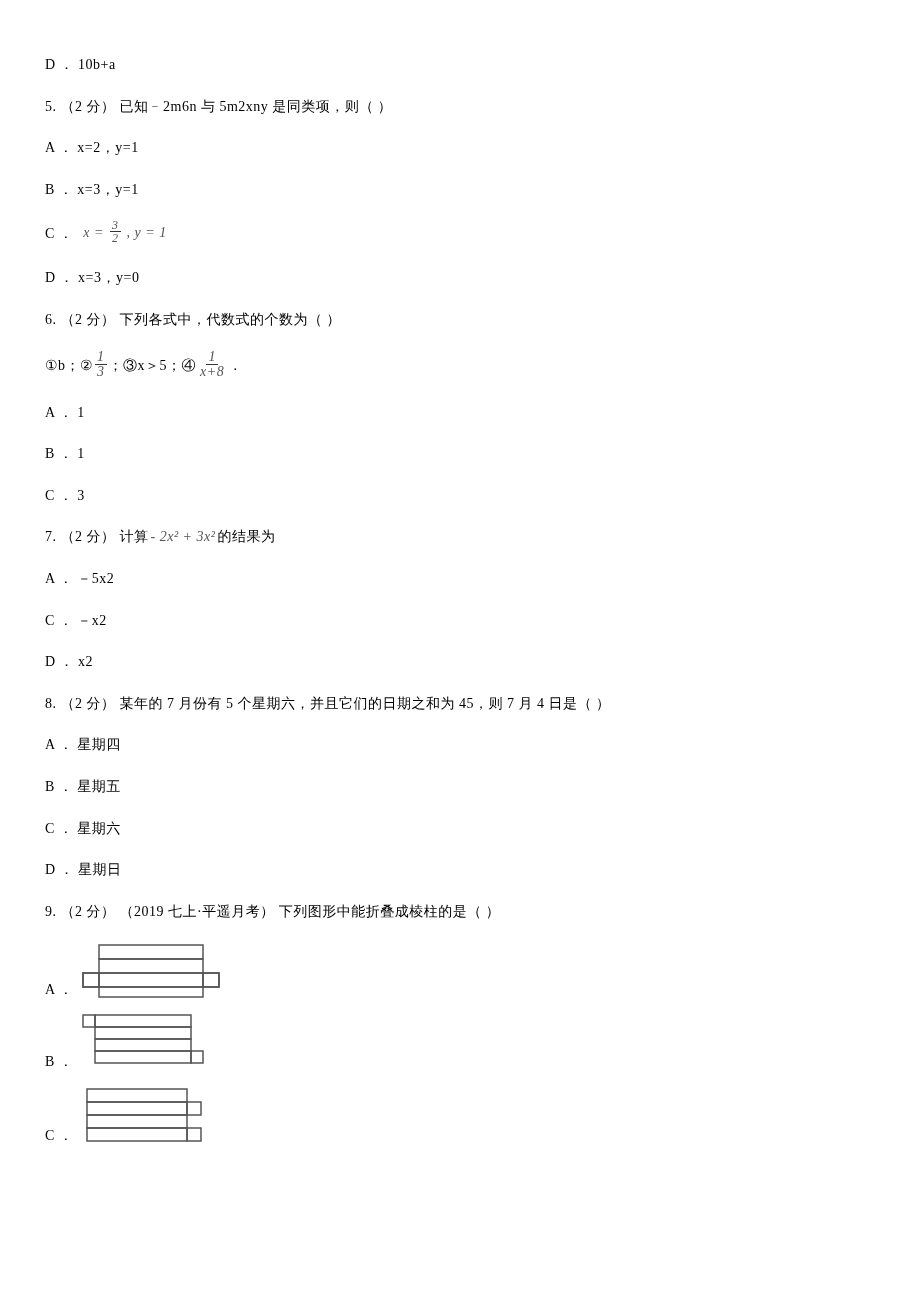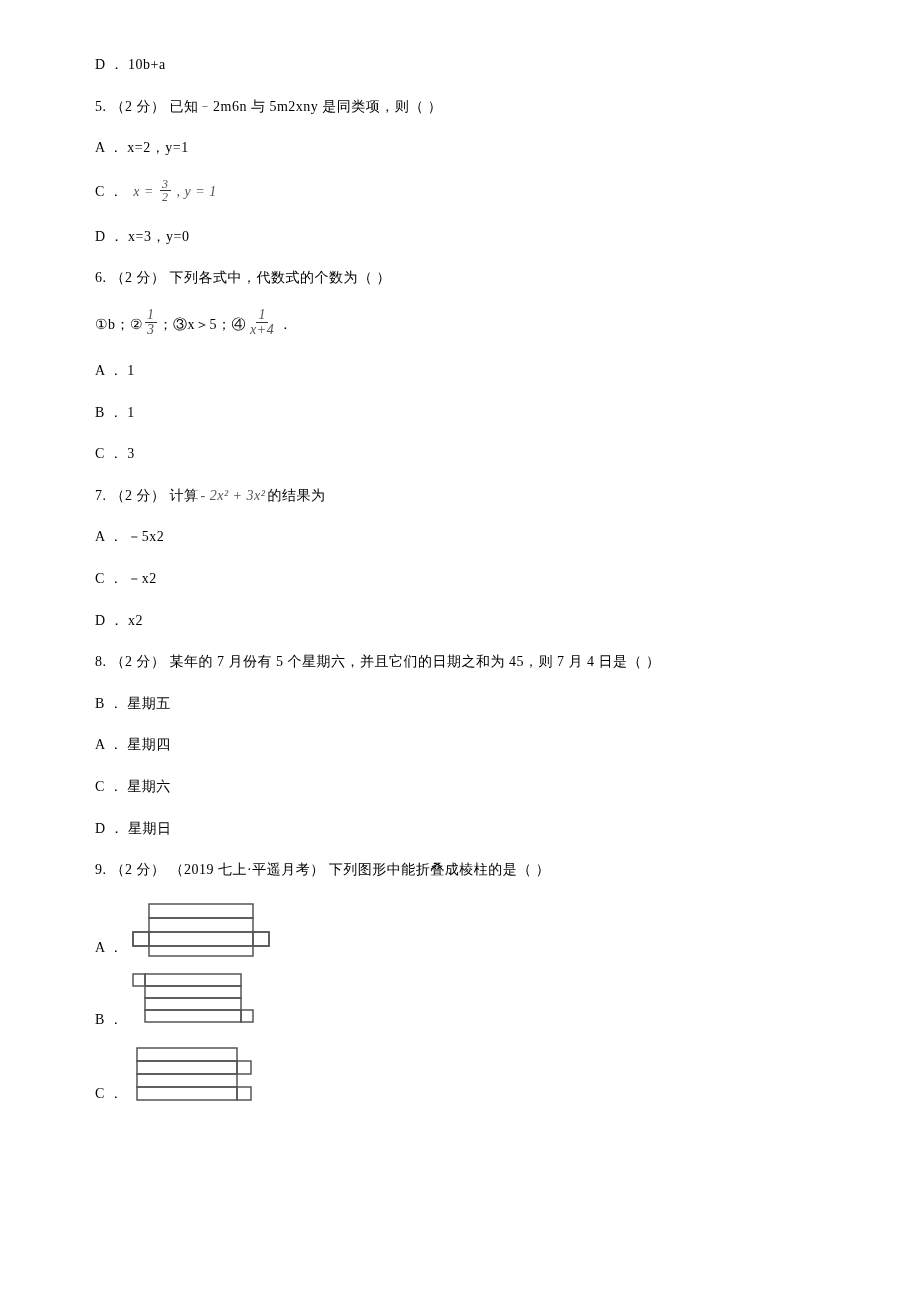--- a/index.html
+++ b/index.html
@@ -6,21 +6,21 @@
       margin: 0;
       padding: 0;
       font-family: "SimSun", "宋体", serif;
       font-size: 14px;
       color: #000;
       background: #fff;
       width: 920px;
       line-height: 1.4;
     }
     .page {
-      padding: 55px 95px 60px 95px;
+      padding: 55px 95px 60px 45px;
       box-sizing: border-box;
     }
     .line {
       margin-bottom: 22px;
       letter-spacing: 0.5px;
     }
     .line-inline {
       display: flex;
       align-items: center;
       margin-bottom: 22px;
@@ -63,20 +63,21 @@
   </style>
 </head>
 <body>
 
 <div class="page">
 
   <div class="line">D ． 10b+a</div>
 
   <div class="line">5.  （2 分）  已知﹣2m6n 与 5m2xny 是同类项，则（      ）</div>
   <div class="line">A ． x=2，y=1</div>
+  <div class="line">B ． x=3，y=1</div>
   <div class="line-inline">
     <span>C ．</span>
     <span style="width:10px;"></span>
     <span class="math-img">
       <span>x =</span>
       <span class="frac">
           <span class="num">3</span>
           <span class="den">2</span>
         </span>
       <span>, y = 1</span>
@@ -87,40 +88,40 @@
   <div class="line">6.  （2 分）  下列各式中，代数式的个数为（      ）</div>
   <div class="line-inline">
     <span>①b；②</span>
     <span class="math-img frac">
         <span class="num">1</span>
         <span class="den">3</span>
       </span>
     <span>；③x＞5；④</span>
     <span class="math-img frac">
         <span class="num">1</span>
-        <span class="den" style="font-style:italic;">x+4</span>
+        <span class="den" style="font-style:italic;">x+8</span>
       </span>
     <span>  ．</span>
   </div>
   <div class="line">A ． 1</div>
   <div class="line">B ． 1</div>
   <div class="line">C ． 3</div>
 
   <div class="line-inline">
     <span>7.  （2 分）  计算</span>
     <span class="math-img" style="margin:0 2px;">- 2x² + 3x²</span>
     <span>的结果为</span>
   </div>
   <div class="line">A ． －5x2</div>
   <div class="line">C ． －x2</div>
   <div class="line">D ． x2</div>
 
   <div class="line">8.  （2 分）  某年的 7 月份有 5 个星期六，并且它们的日期之和为 45，则 7 月 4 日是（      ）</div>
+  <div class="line">A ． 星期四</div>
   <div class="line">B ． 星期五</div>
-  <div class="line">A ． 星期四</div>
   <div class="line">C ． 星期六</div>
   <div class="line">D ． 星期日</div>
 
   <div class="line">9.  （2 分） （2019 七上·平遥月考） 下列图形中能折叠成棱柱的是（      ）</div>
 
   <div class="option-with-figure">
     <span class="label">A ．</span>
     <svg width="140" height="56" viewBox="0 0 140 56">
       <g fill="none" stroke="#555" stroke-width="1.5">
         <rect x="18" y="2" width="104" height="14"></rect>

